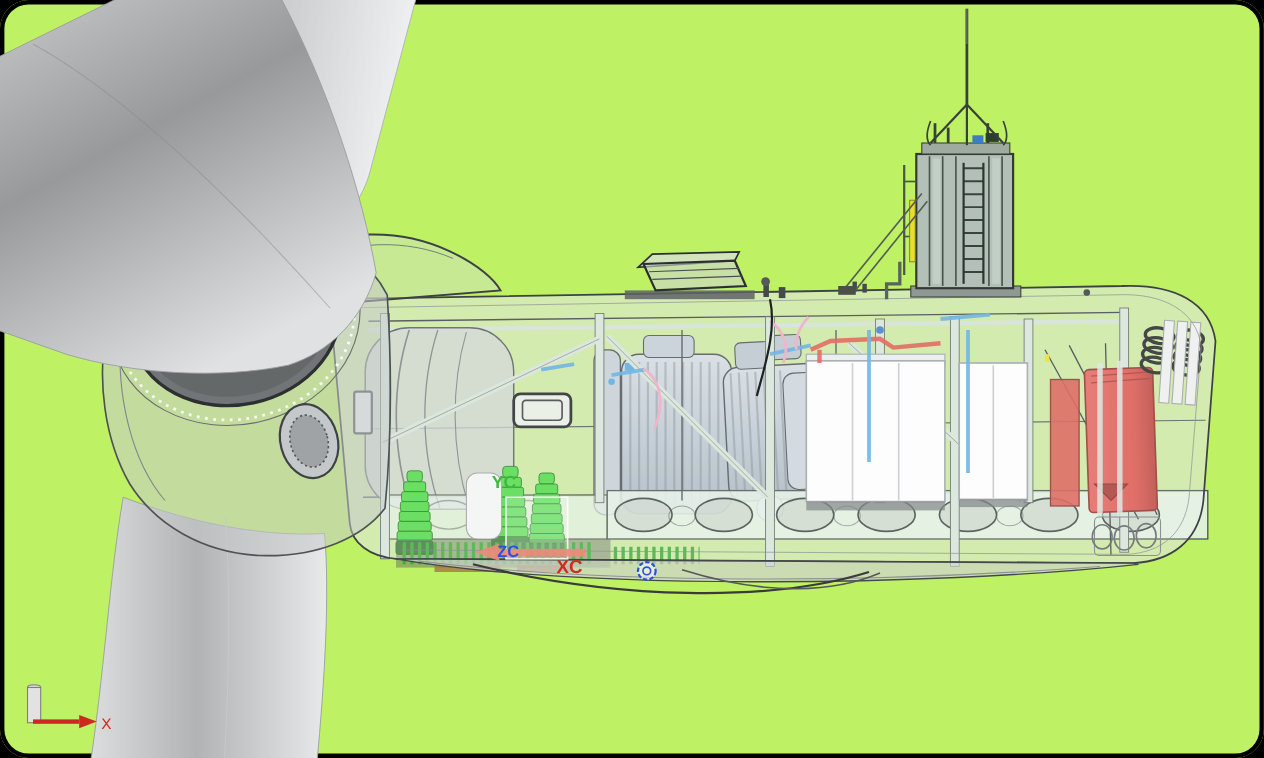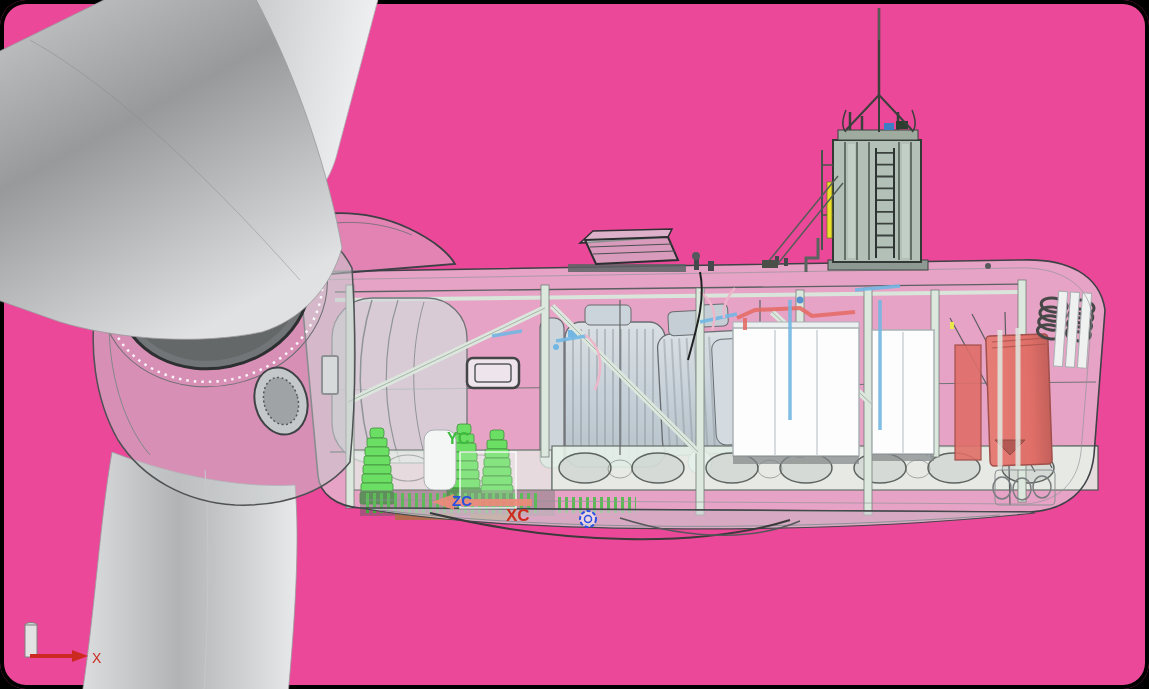--- a/index.html
+++ b/index.html
@@ -1,17 +1,17 @@
 <!DOCTYPE html>
 <html><head>
 <meta charset="utf-8">
 <style>
   html,body{margin:0;padding:0;background:#000;}
   .frame{
-    position:relative;width:1149px;height:689px;background:#ec4899;
+    position:relative;width:1149px;height:689px;background:#bef264;
     border-radius:26px;overflow:hidden;box-shadow:inset 0 0 0 4px #000;
     font-family:"Liberation Sans", sans-serif;
   }
   .frame svg{position:absolute;inset:0;display:block;}
   text{font-family:"Liberation Sans", sans-serif;}
 </style>
 </head>
 <body>
 
 <div class="frame">

